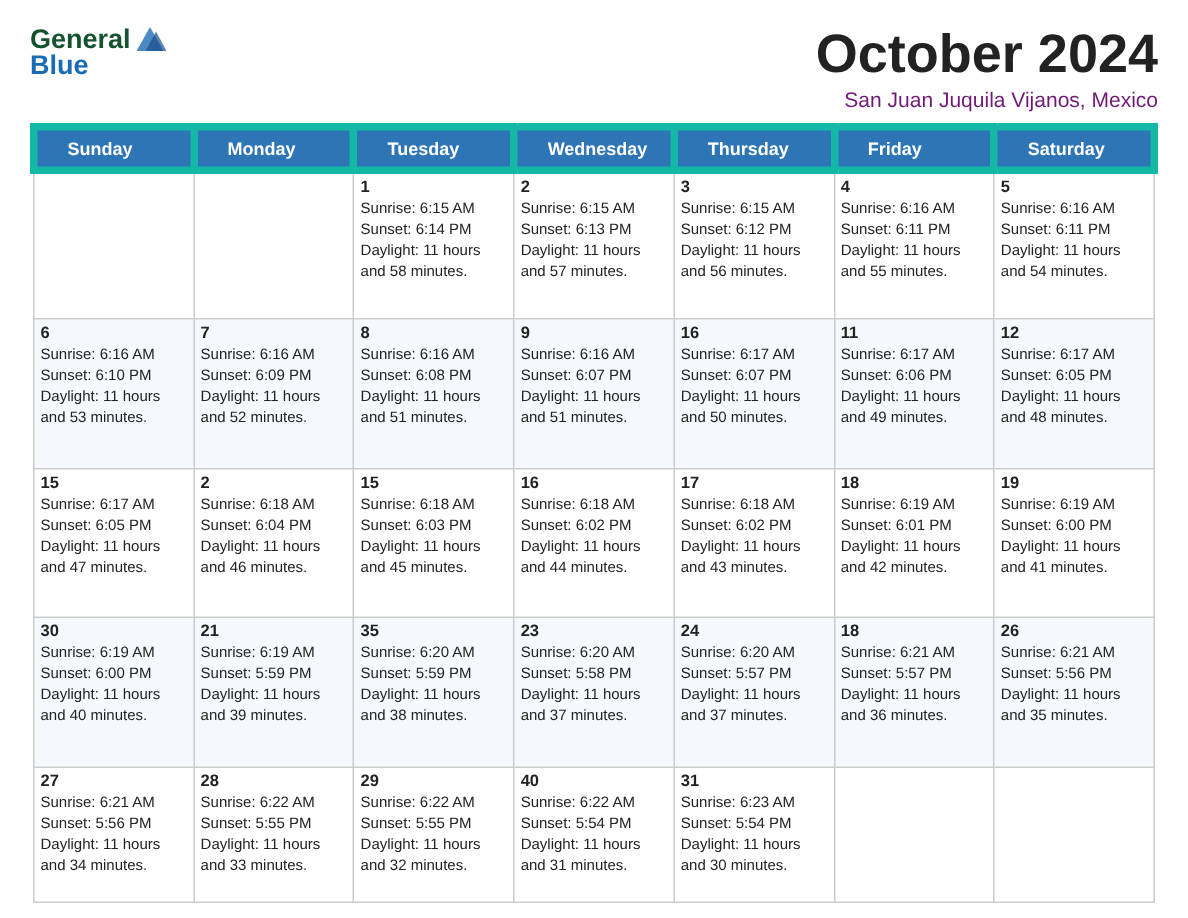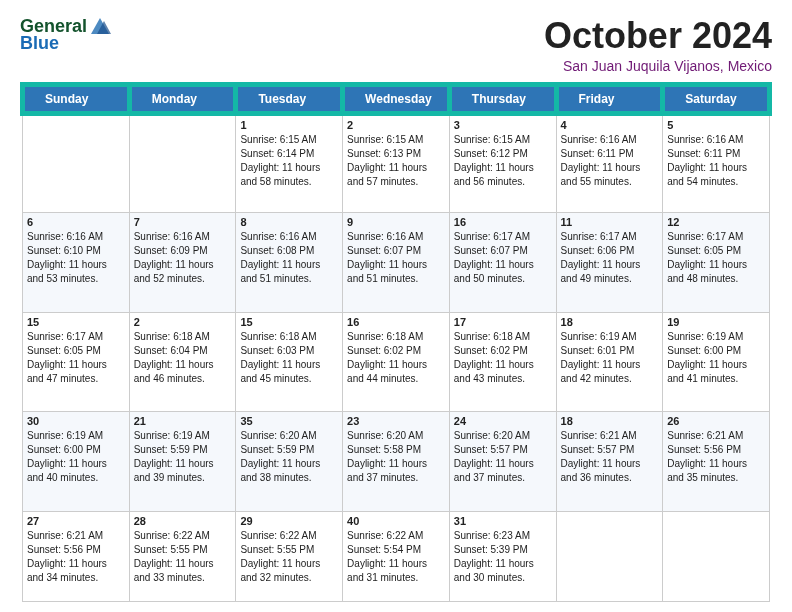--- a/index.html
+++ b/index.html
@@ -318,21 +318,21 @@
           </td>
           <td>
             <span class="day-number">40</span>
             <div class="day-info" style="white-space: pre-line;">Sunrise: 6:22 AM
 Sunset: 5:54 PM
 Daylight: 11 hours and 31 minutes.</div>
           </td>
           <td>
             <span class="day-number">31</span>
             <div class="day-info" style="white-space: pre-line;">Sunrise: 6:23 AM
-Sunset: 5:39 PM
+Sunset: 5:54 PM
 Daylight: 11 hours and 30 minutes.</div>
           </td>
           <td class="empty"></td>
           <td class="empty"></td>
         </tr>
       </tbody>
   </table>
 </div>
 
 </body></html>

